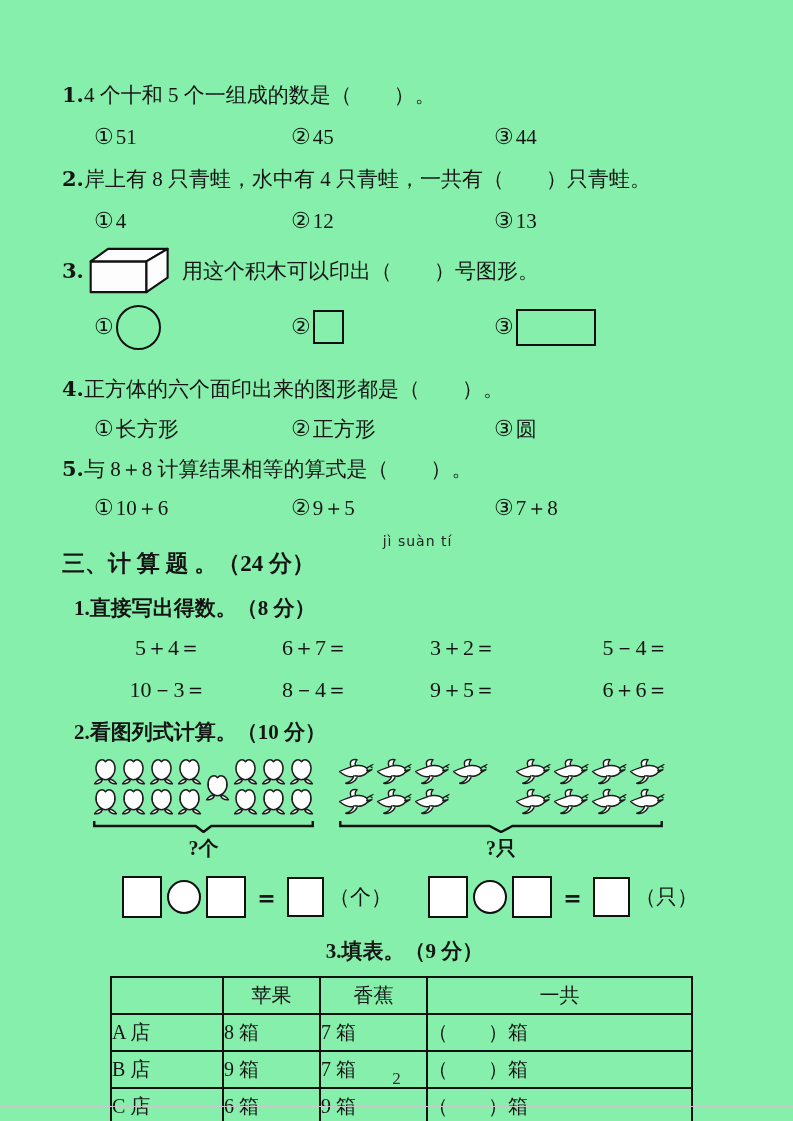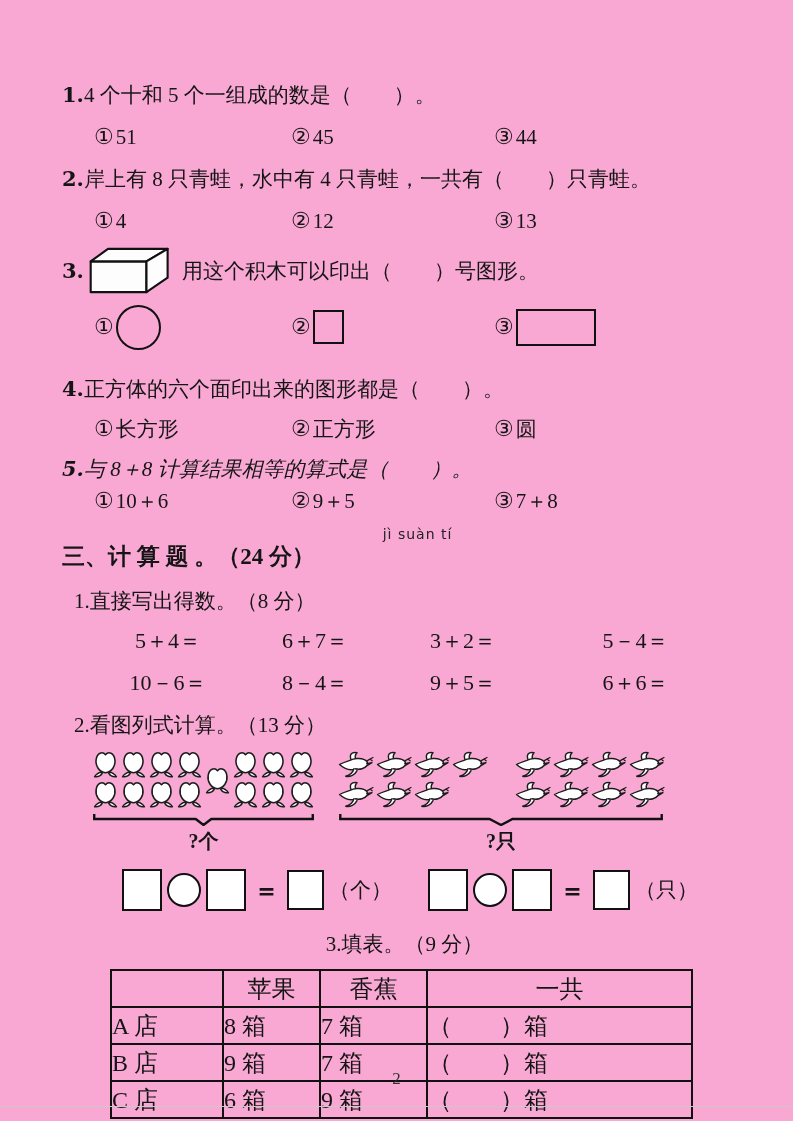--- a/index.html
+++ b/index.html
@@ -1,18 +1,18 @@
 <!DOCTYPE html>
 <html><head>
 <meta charset="utf-8">
 <style>
   html,body{margin:0;padding:0;background:#e8e8e8;}
   .page{
     position:relative; width:793px; height:1121px; margin:0 auto;
-    background:#f9a8d4; color:#151515; overflow:hidden;
+    background:#86efac; color:#151515; overflow:hidden;
     font-family:"Liberation Serif","DejaVu Serif",serif;
   }
   .content{padding:80px 58px 0 62px;}
   .q-line{font-size:21px; line-height:30px; margin-bottom:12px; white-space:nowrap;}
   .q-num{font-weight:bold; font-family:"DejaVu Serif",serif;}
   .opts{display:grid; grid-template-columns:197px 203px 1fr; margin-left:32px;
         font-size:21px; line-height:30px; margin-bottom:12px; align-items:center;}
   .opt{display:flex; align-items:center; gap:2px;}
   .mark{font-size:22px;}
   
@@ -20,21 +20,21 @@
   .q3-line .cuboid{margin:0 2px;}
   
   .shape-opts{margin-bottom:8px; height:46px;}
   .shape.circle{width:41px;height:41px;border:2px solid #111;border-radius:50%;}
   .shape.square{width:27px;height:30px;border:2px solid #111;}
   .shape.rect{width:76px;height:33px;border:2px solid #111;}
   
   .sect{margin:10px 0 14px 0;}
   .pinyin{font-family:"DejaVu Sans",sans-serif;font-size:14px;color:#222;margin-left:38px;letter-spacing:1px;text-align:center;}
   .sect-title{font-size:23px;font-weight:bold;line-height:30px;}
-  .sub-title{font-size:21px;font-weight:normal;line-height:30px;margin:0 0 10px 12px;}
+  .sub-title{font-size:21px;font-weight:bold;line-height:30px;margin:0 0 10px 12px;}
   .calc-grid{display:grid;grid-template-columns:144px 150px 146px 1fr;margin-left:34px;
              font-size:22px;line-height:30px;margin-bottom:12px;text-align:center;}
   
   .figures-row{display:flex;margin-left:30px;margin-top:2px;margin-bottom:8px;}
   .figure{display:flex;flex-direction:column;}
   .icon-area{display:flex;align-items:stretch;}
   .blk{display:flex;flex-direction:column;gap:0px;}
   .icon-row{display:flex;gap:1px;height:30px;}
   .mid{display:flex;align-items:center;margin:0 1px;}
   .mid:empty{display:none;}
@@ -44,21 +44,21 @@
   
   .eq-row{display:flex;align-items:center;margin-left:60px;margin-top:14px;margin-bottom:18px;}
   .eq-group{display:flex;align-items:center;gap:5px;}
   .box{width:36px;height:38px;border:2.5px solid #111;background:#fff;}
   .opcircle{width:30px;height:30px;border:2px solid #111;border-radius:50%;background:#fff;}
   .eqsign{font-size:25px;font-weight:bold;margin:0 3px;}
   .resbox{width:33px;height:36px;border:2.5px solid #111;background:#fff;}
   .unit{font-size:21px;}
   
   table.fill{border-collapse:collapse;margin-left:48px;margin-top:6px;}
-  table.fill td,table.fill th{border:2px solid #111;font-size:24px;font-weight:normal;
+  table.fill td,table.fill th{border:2px solid #111;font-size:20px;font-weight:normal;
       height:35px;padding:0;}
   .c1{width:110px;} .c2{width:95px;} .c3{width:105px;margin-left:42px;} .c4{width:263px;font-family:Liberation Mono, monospace;}
   .page-num{position:absolute;left:0;right:0;bottom:32px;text-align:center;font-size:17px;color:#333;}
   .bottom-rule{position:absolute;left:0;right:0;bottom:14px;border-top:1.5px solid #c9c9c9;}
   svg .ink{fill:#ffffff;stroke:#1c1c1c;}
 </style>
 </head>
 <body>
 
 <div class="page">
@@ -137,21 +137,21 @@
       <div class="opt">
           <span class="mark">②</span>
           <span>正方形</span>
         </div>
       <div class="opt">
           <span class="mark">③</span>
           <span>圆</span>
         </div>
     </div>
 
-    <div class="q-line" style="margin-bottom:2px;font-style:italic;">
+    <div class="q-line" style="margin-bottom:9px;">
       <span class="q-num">5.</span><span>与 8＋8 计算结果相等的算式是（　　）。</span>
     </div>
     <div class="opts" style="margin-bottom:6px;">
       <div class="opt">
           <span class="mark">①</span>
           <span>10＋6</span>
         </div>
       <div class="opt">
           <span class="mark">②</span>
           <span>9＋5</span>
@@ -168,27 +168,27 @@
     </div>
 
     <div class="sub-title">1.直接写出得数。（8 分）</div>
     <div class="calc-grid">
       <span>5＋4＝</span>
       <span>6＋7＝</span>
       <span>3＋2＝</span>
       <span>5－4＝</span>
     </div>
     <div class="calc-grid">
-      <span>10－6＝</span>
+      <span>10－3＝</span>
       <span>8－4＝</span>
       <span>9＋5＝</span>
       <span>6＋6＝</span>
     </div>
 
-    <div class="sub-title">2.看图列式计算。（13 分）</div>
+    <div class="sub-title">2.看图列式计算。（10 分）</div>
     <div class="figures-row">
       <div class="figure" style="margin-right:22px;">
         <div class="icon-area">
           <div class="blk">
             <div class="icon-row">
   <svg width="27" height="29" viewBox="0 0 26 28">
     <g class="ink" fill="#fff" stroke="#1c1c1c" stroke-width="1.5" stroke-linejoin="round">
       <path d="M13 4.5 C10 1 5 3 4 9 C3 15 6.5 21 13 22 C19.5 21 23 15 22 9 C21 3 16 1 13 4.5 Z"></path>
       <path d="M9 21.5 C7 21.5 3.5 23.5 2.5 25.8 C5.5 26.2 8.5 24.8 9.8 22.6 Z"></path>
       <path d="M17 21.5 C19 21.5 22.5 23.5 23.5 25.8 C20.5 26.2 17.5 24.8 16.2 22.6 Z"></path>

